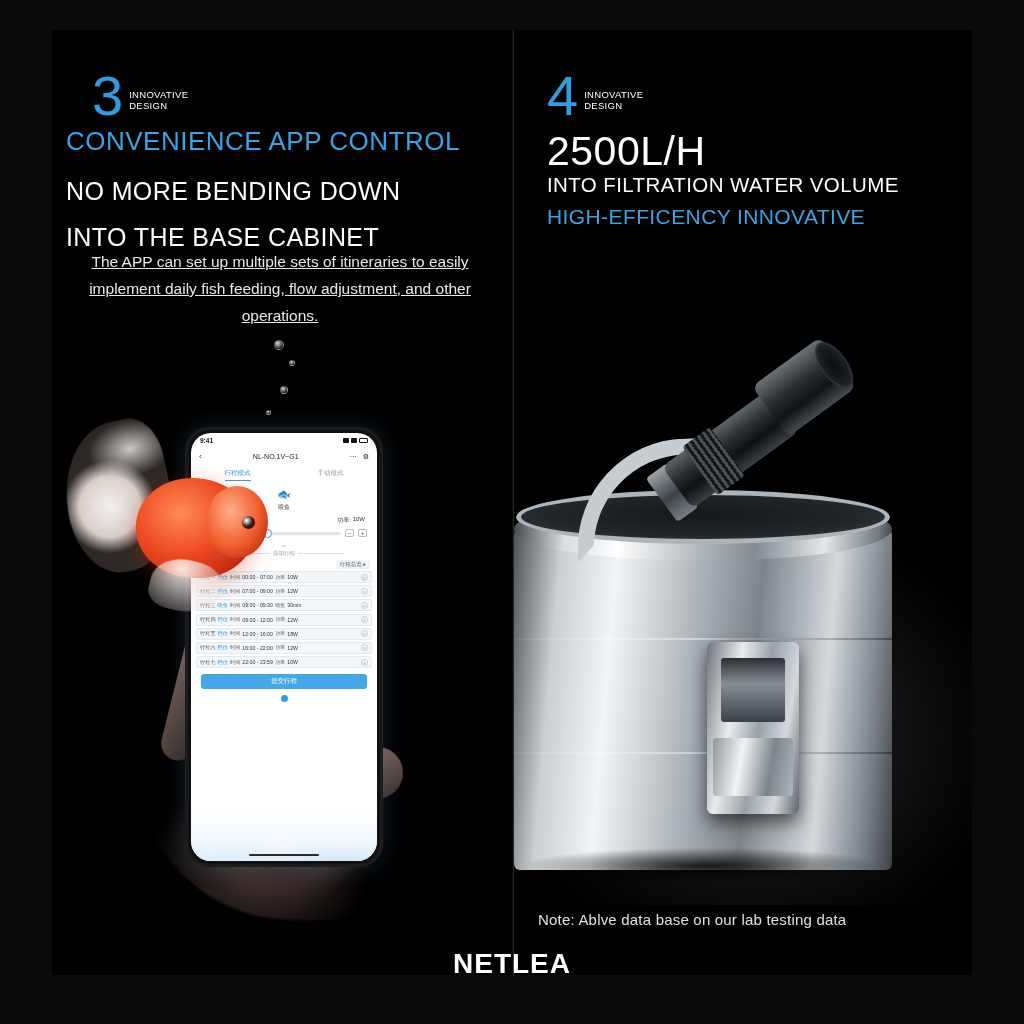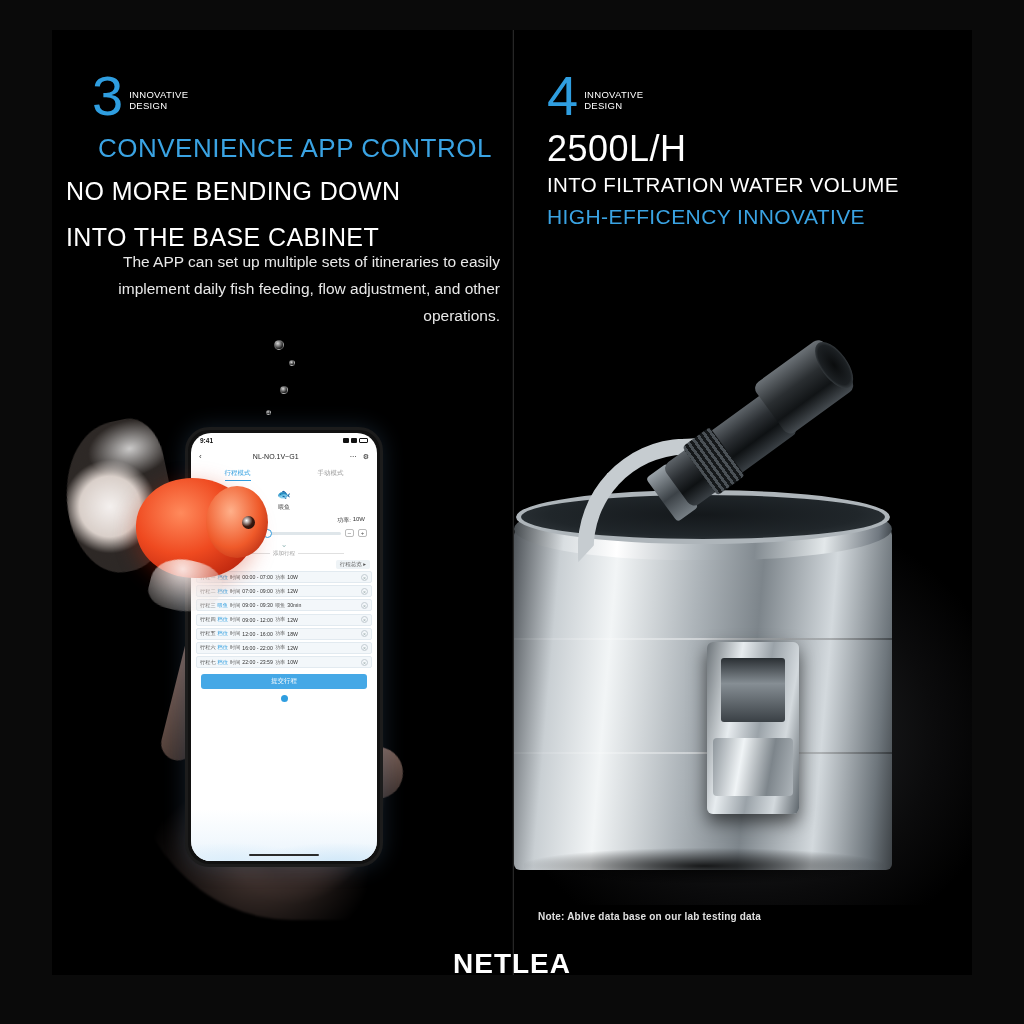--- a/index.html
+++ b/index.html
@@ -55,45 +55,45 @@
   .l-title1 {
     position: absolute; left: 66px; top: 133px;
     color: #3aa3e3; font-size: 26px; letter-spacing: .5px;
   }
   .l-title2 {
     position: absolute; left: 66px; top: 168px;
     color: #fff; font-size: 25px; letter-spacing: .4px; line-height: 46px;
   }
   .l-body {
     position: absolute; left: 60px; top: 248px;
-    width: 440px; text-align: right;
-    color: #e8e8e8; font-size: 15.5px; line-height: 27px;
+    width: 440px; text-align: center;
+    color: #e8e8e8; font-size: 15.5px; line-height: 27px; text-decoration: underline;
   }
 
   
   .r-big {
     position: absolute; left: 547px; top: 128px;
-    color: #fff; font-size: 36px; letter-spacing: .5px;
+    color: #fff; font-size: 41px; letter-spacing: .5px;
   }
   .r-sub {
     position: absolute; left: 547px; top: 173px;
     color: #fff; font-size: 20.5px; letter-spacing: .4px;
   }
   .r-sub2 {
     position: absolute; left: 547px; top: 205px;
     color: #3aa3e3; font-size: 21px; letter-spacing: .4px;
   }
   .r-body {
     position: absolute; left: 538px; top: 250px;
     width: 400px;
     color: #ddd; font-size: 12.5px; line-height: 22px;
   }
   .r-note {
     position: absolute; left: 538px; top: 911px;
-    color: #e0e0e0; font-size: 10px; letter-spacing: .2px; font-weight: bold;
+    color: #e0e0e0; font-size: 15px; letter-spacing: .2px;
   }
 
   
   .brand {
     position: absolute; left: 0; top: 948px; width: 1024px;
     text-align: center;
     color: #fff; font-size: 28px; font-weight: bold; letter-spacing: 1px;
     font-family: "Liberation Sans", sans-serif;
   }
 
@@ -380,21 +380,21 @@
   <div class="panel panel-left">
 
     <div class="num-head" style="left:40px; top:40px;">
       <div class="big-num">3</div>
       <div class="sub">
         <div>INNOVATIVE</div>
         <div>DESIGN</div>
       </div>
     </div>
 
-    <div class="l-title1" style="left:14px; top:103px;margin-left:32px;">CONVENIENCE APP CONTROL</div>
+    <div class="l-title1" style="left:14px; top:96px;">CONVENIENCE APP CONTROL</div>
     <div class="l-title2" style="left:14px; top:138px; white-space:pre-line;">NO MORE BENDING DOWN
 INTO THE BASE CABINET</div>
     <div class="l-body" style="left:8px; top:218px;">The APP can set up multiple sets of itineraries to easily implement daily fish feeding, flow adjustment, and other operations.</div>
 
     <div class="illus-left" style="left:0; top:300px;">
 
       <div class="hand"></div>
       <div class="finger f3"></div>
       <div class="finger f1"></div>
       <div class="finger f2"></div>

